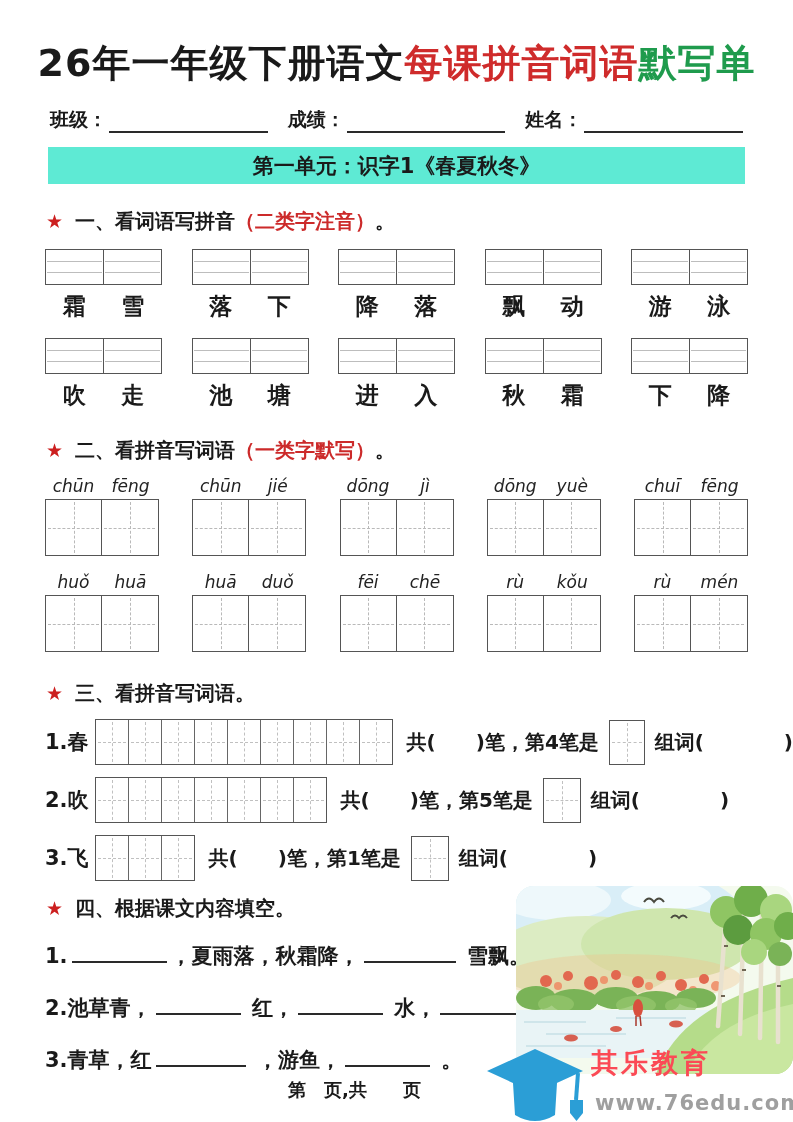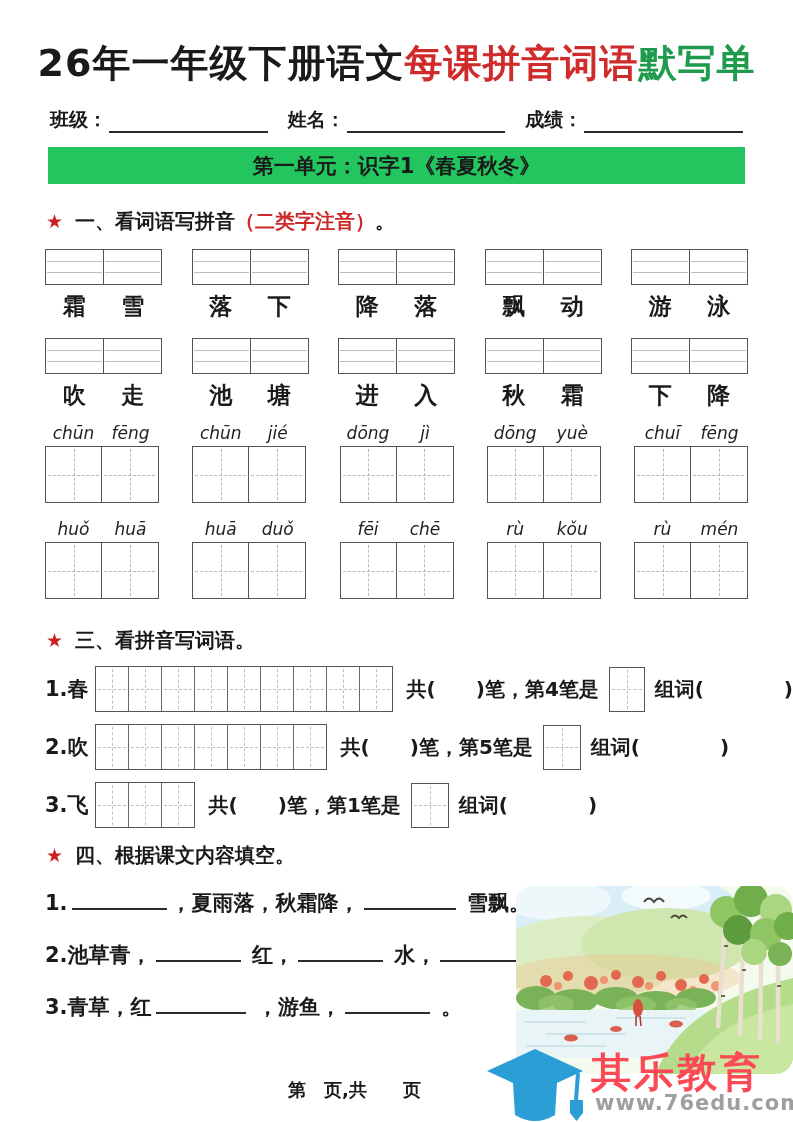--- a/index.html
+++ b/index.html
@@ -11,21 +11,21 @@
   .t-red{color:#cf2b2b;}
   .t-green{color:#1f9b4d;}
 
   
   .info-row{display:flex;margin:18px 50px 0;gap:20px;font-size:19px;font-weight:bold;align-items:flex-end;}
   .info-item{flex:1;display:flex;align-items:flex-end;}
   .info-item .lbl{white-space:nowrap;}
   .uline{flex:1;border-bottom:2px solid #2a2a2a;height:20px;margin-left:2px;}
 
   
-  .banner{margin:14px 48px 0;background:#22c55e;text-align:center;font-size:21px;font-weight:bold;padding:5px 0 4px;}
+  .banner{margin:14px 48px 0;background:#5eead4;text-align:center;font-size:21px;font-weight:bold;padding:5px 0 4px;}
 
   
   .sec-heading{margin:24px 0 0 46px;font-size:20px;font-weight:bold;}
   .sec-heading .star{color:#cc1f1f;margin-right:12px;font-size:19px;}
   .sec-heading .red{color:#cc2a2a;}
   .mt-26{margin-top:26px;} .mt-28{margin-top:28px;} .mt-14{margin-top:14px;}
 
   
   .py-row{display:flex;justify-content:space-between;margin:14px 45px 0;}
   .py-row.second{margin-top:16px;}
@@ -70,41 +70,41 @@
 
   
   .illustration{position:absolute;left:516px;top:874px;width:277px;height:188px;border-radius:18px;overflow:hidden;}
 
   
   .footer{position:absolute;left:0;right:0;top:1066px;text-align:center;font-size:18px;font-weight:bold;transform:translateX(-42px);}
 
   
   .watermark{position:absolute;right:0;bottom:0;width:250px;height:95px;}
   .cap-icon{position:absolute;left:-58px;bottom:-6px;}
-  .wm-brand{position:absolute;left:48px;top:6px;font-size:40px;font-weight:bold;color:#fb4a55;letter-spacing:3px;white-space:nowrap;}
+  .wm-brand{position:absolute;left:48px;top:6px;font-size:27px;font-weight:bold;color:#fb4a55;letter-spacing:3px;white-space:nowrap;}
   .wm-url{position:absolute;left:52px;top:52px;font-size:21px;font-weight:bold;color:#9f9f9f;letter-spacing:1px;}
 </style>
 </head>
 <body>
 
 <div class="page">
 
   <h1 class="title"><span>26年一年级下册语文</span><span class="t-red">每课拼音词语</span><span class="t-green">默写单</span></h1>
 
   <div class="info-row">
     <div class="info-item">
       <span class="lbl">班级：</span>
       <span class="uline"></span>
     </div>
     <div class="info-item">
+      <span class="lbl">成绩：</span>
+      <span class="uline"></span>
+    </div>
+    <div class="info-item">
       <span class="lbl">姓名：</span>
-      <span class="uline"></span>
-    </div>
-    <div class="info-item">
-      <span class="lbl">成绩：</span>
       <span class="uline"></span>
     </div>
   </div>
 
   <div class="banner">第一单元：识字1《春夏秋冬》</div>
 
   <div class="sec-heading"><span class="star">★</span><span>一、看词语写拼音</span><span class="red">（二类字注音）</span><span>。</span></div>
   <div id="s1-rows">
       <div class="py-row">
         <div class="py-group">
@@ -205,20 +205,21 @@
             <div class="py-cell"></div>
           </div>
           <div class="py-words">
             <span class="py-char">下</span>
             <span class="py-char">降</span>
           </div>
         </div>
       </div>
     </div>
 
+  <div class="sec-heading mt-26"><span class="star">★</span><span>二、看拼音写词语</span><span class="red">（一类字默写）</span><span>。</span></div>
   <div id="s2-rows">
       <div class="tz-row">
         <div class="tz-group">
           <div class="tz-labels">
             <span>chūn</span>
             <span>fēng</span>
           </div>
           <div class="tz-squares">
             <div class="sq"></div>
             <div class="sq"></div>

